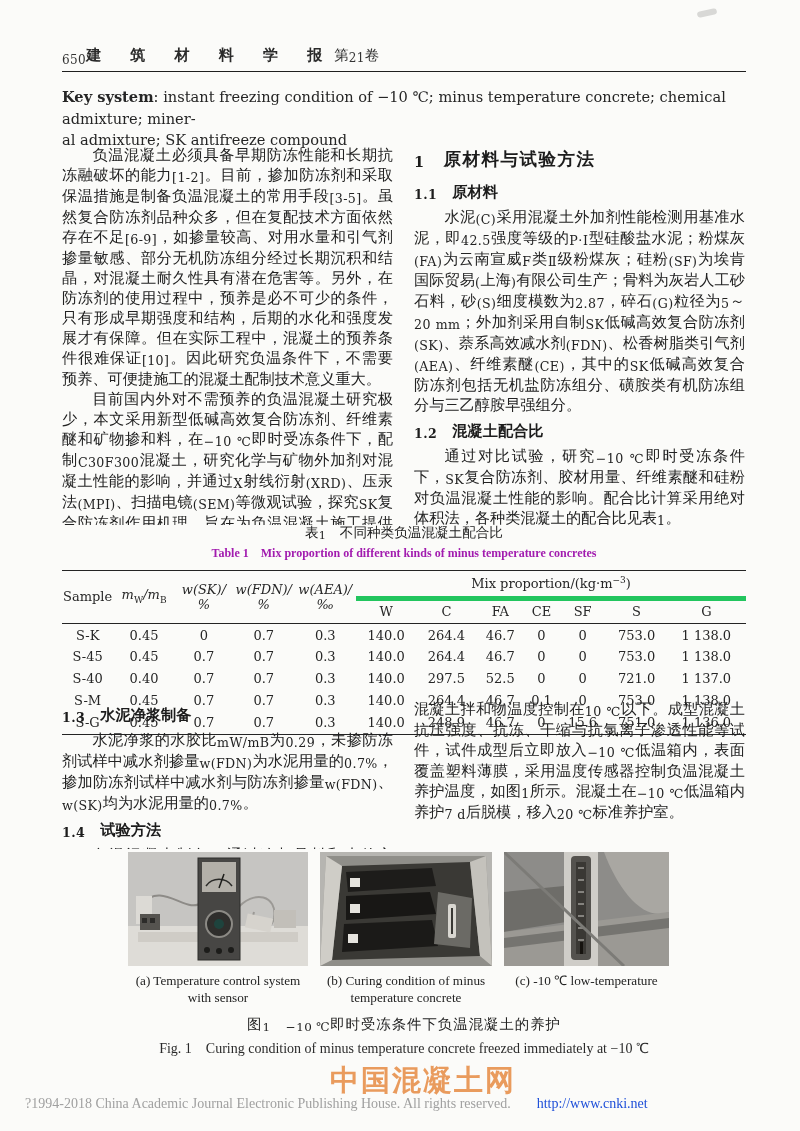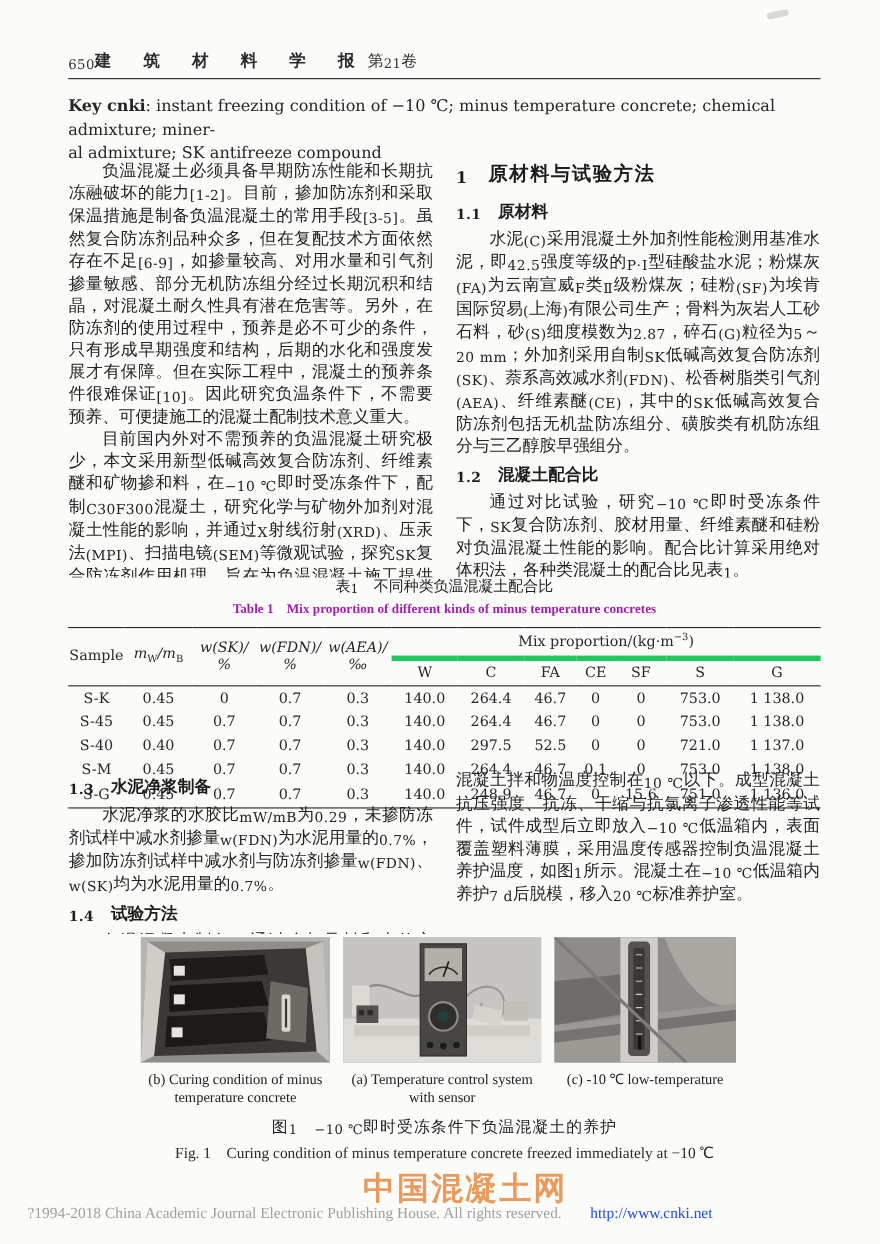--- a/index.html
+++ b/index.html
@@ -13,21 +13,21 @@
     display:flex; align-items:flex-end;
     font-size:14.5px; color:#333; }
   .journal { letter-spacing:12px; font-size:15px; font-weight:bold; color:#2a2a2a; }
   .hrule { position:absolute; top:71px; left:62px; width:684px;
     border-top:1.7px solid #1f1f1f; }
   
   .keywords { position:absolute; top:86px; left:62px; width:684px;
     font-size:14.6px; line-height:21.5px; color:#252525; }
   .kwlabel { font-weight:bold; }
   
-  .cols { position:absolute; left:62px; width:684px; display:flex; gap:21px;justify-content:center; }
+  .cols { position:absolute; left:62px; width:684px; display:flex; gap:21px; }
   .cols1 { top:145px; height:380px; overflow:hidden; }
   .cols2 { top:699px; height:150px; overflow:hidden; }
   .col { width:331px; font-size:15.2px; line-height:20px; text-align:justify; color:#222; }
   .p { margin:0; text-indent:2em; }
   .p.noindent { text-indent:0; }
   .h1 { font-size:17.5px; font-weight:bold; letter-spacing:1.5px; margin:4px 0 12px 0; color:#1c1c1c; }
   .h2 { font-size:15.2px; font-weight:bold; margin:6px 0 4px 0; color:#1c1c1c; }
   
   .lat { font-size:0.83em; position:relative; top:1.6px; letter-spacing:0.4px; }
   
@@ -73,21 +73,21 @@
   <div class="artifact"></div>
 
   <div class="pgheader">
     <span class="mix"><span class="lat">650</span></span>
     <span class="journal">建 筑 材 料 学 报</span>
     <span class="mix">第<span class="lat">21</span>卷</span>
   </div>
   <div class="hrule"></div>
 
   <div class="keywords">
-    <span class="kwlabel">Key cnki</span><span>: instant freezing condition of −10 ℃; minus temperature concrete; chemical admixture; miner-</span><br>
+    <span class="kwlabel">Key system</span><span>: instant freezing condition of −10 ℃; minus temperature concrete; chemical admixture; miner-</span><br>
     <span>al admixture; SK antifreeze compound</span>
   </div>
 
   <div class="cols cols1">
     <div class="col">
       <p class="p mix">负温混凝土必须具备早期防冻性能和长期抗冻融破坏的能力<span class="lat">[1-2]</span>。目前，掺加防冻剂和采取保温措施是制备负温混凝土的常用手段<span class="lat">[3-5]</span>。虽然复合防冻剂品种众多，但在复配技术方面依然存在不足<span class="lat">[6-9]</span>，如掺量较高、对用水量和引气剂掺量敏感、部分无机防冻组分经过长期沉积和结晶，对混凝土耐久性具有潜在危害等。另外，在防冻剂的使用过程中，预养是必不可少的条件，只有形成早期强度和结构，后期的水化和强度发展才有保障。但在实际工程中，混凝土的预养条件很难保证<span class="lat">[10]</span>。因此研究负温条件下，不需要预养、可便捷施工的混凝土配制技术意义重大。</p>
       <p class="p mix">目前国内外对不需预养的负温混凝土研究极少，本文采用新型低碱高效复合防冻剂、纤维素醚和矿物掺和料，在<span class="lat">−10 ℃</span>即时受冻条件下，配制<span class="lat">C30F300</span>混凝土，研究化学与矿物外加剂对混凝土性能的影响，并通过<span class="lat">X</span>射线衍射<span class="lat">(XRD)</span>、压汞法<span class="lat">(MPI)</span>、扫描电镜<span class="lat">(SEM)</span>等微观试验，探究<span class="lat">SK</span>复合防冻剂作用机理，旨在为负温混凝土施工提供理论基础与试验依据。</p>
     </div>
     <div class="col">
       <div class="h1 mix"><span class="lat">1</span>　原材料与试验方法</div>
@@ -203,42 +203,20 @@
       <div class="h2 mix"><span class="lat">1.4</span>　试验方法</div>
       <p class="p mix">负温混凝土制备：通过冷却骨料和水的方法，将</p>
     </div>
     <div class="col">
       <p class="p noindent mix">混凝土拌和物温度控制在<span class="lat">10 ℃</span>以下。成型混凝土抗压强度、抗冻、干缩与抗氯离子渗透性能等试件，试件成型后立即放入<span class="lat">−10 ℃</span>低温箱内，表面覆盖塑料薄膜，采用温度传感器控制负温混凝土养护温度，如图<span class="lat">1</span>所示。混凝土在<span class="lat">−10 ℃</span>低温箱内养护<span class="lat">7 d</span>后脱模，移入<span class="lat">20 ℃</span>标准养护室。</p>
     </div>
   </div>
 
   <div class="figure">
     <div class="photos">
-
-      <div class="figcol">
-        <svg class="photo" width="172" height="114" viewBox="0 0 172 114">
-          <rect width="172" height="114" fill="#b6b5b1"></rect>
-          <polygon points="6,4 166,4 172,114 0,114" fill="#8f8e89"></polygon>
-          <polygon points="22,14 150,10 160,104 12,108" fill="#3a3935"></polygon>
-          <polygon points="6,4 22,14 12,108 0,114" fill="#cfcdc7"></polygon>
-          <polygon points="166,4 150,10 160,104 172,114" fill="#c4c2bc"></polygon>
-          <polygon points="26,20 112,16 116,34 28,40" fill="#1d1c1a"></polygon>
-          <polygon points="26,44 110,40 116,62 26,68" fill="#181715"></polygon>
-          <polygon points="24,72 112,68 118,94 22,100" fill="#1b1a18"></polygon>
-          <rect x="30" y="26" width="10" height="9" fill="#e6e4de"></rect>
-          <rect x="30" y="52" width="10" height="9" fill="#e6e4de"></rect>
-          <rect x="28" y="82" width="10" height="9" fill="#e6e4de"></rect>
-          <polygon points="118,40 152,46 150,96 114,92" fill="#6b6a65"></polygon>
-          <rect x="128" y="52" width="8" height="34" rx="2" fill="#d8d6d0"></rect>
-          <line x1="132" y1="56" x2="132" y2="82" stroke="#3a3935" stroke-width="2"></line>
-        </svg>
-        <div class="figcap">
-          <span>(b) Curing condition of minus</span><br><span>temperature concrete</span>
-        </div>
-      </div>
 
       <div class="figcol">
         <svg class="photo" width="180" height="114" viewBox="0 0 180 114">
           <rect width="180" height="114" fill="#c6c5c2"></rect>
           <rect y="74" width="180" height="40" fill="#dedcd7"></rect>
           <rect x="10" y="80" width="160" height="10" fill="#cfccc6"></rect>
           <path d="M14,52 C34,28 60,64 74,50" stroke="#8d8b87" stroke-width="2" fill="none"></path>
           <path d="M108,58 C126,36 150,44 146,66 C142,84 120,78 126,60" stroke="#9b9995" stroke-width="2" fill="none"></path>
           <rect x="8" y="44" width="16" height="28" fill="#dcdad5"></rect>
           <rect x="12" y="62" width="20" height="16" fill="#55534f"></rect>
@@ -255,20 +233,42 @@
           <circle cx="103" cy="98" r="3" fill="#1c1c1a"></circle>
           <rect x="118" y="64" width="26" height="14" fill="#d6d3cd" transform="rotate(12 131 71)"></rect>
           <rect x="146" y="58" width="22" height="18" fill="#c2bfb9"></rect>
         </svg>
         <div class="figcap">
           <span>(a) Temperature control system</span><br><span>with sensor</span>
         </div>
       </div>
 
       <div class="figcol">
+        <svg class="photo" width="172" height="114" viewBox="0 0 172 114">
+          <rect width="172" height="114" fill="#b6b5b1"></rect>
+          <polygon points="6,4 166,4 172,114 0,114" fill="#8f8e89"></polygon>
+          <polygon points="22,14 150,10 160,104 12,108" fill="#3a3935"></polygon>
+          <polygon points="6,4 22,14 12,108 0,114" fill="#cfcdc7"></polygon>
+          <polygon points="166,4 150,10 160,104 172,114" fill="#c4c2bc"></polygon>
+          <polygon points="26,20 112,16 116,34 28,40" fill="#1d1c1a"></polygon>
+          <polygon points="26,44 110,40 116,62 26,68" fill="#181715"></polygon>
+          <polygon points="24,72 112,68 118,94 22,100" fill="#1b1a18"></polygon>
+          <rect x="30" y="26" width="10" height="9" fill="#e6e4de"></rect>
+          <rect x="30" y="52" width="10" height="9" fill="#e6e4de"></rect>
+          <rect x="28" y="82" width="10" height="9" fill="#e6e4de"></rect>
+          <polygon points="118,40 152,46 150,96 114,92" fill="#6b6a65"></polygon>
+          <rect x="128" y="52" width="8" height="34" rx="2" fill="#d8d6d0"></rect>
+          <line x1="132" y1="56" x2="132" y2="82" stroke="#3a3935" stroke-width="2"></line>
+        </svg>
+        <div class="figcap">
+          <span>(b) Curing condition of minus</span><br><span>temperature concrete</span>
+        </div>
+      </div>
+
+      <div class="figcol">
         <svg class="photo" width="165" height="114" viewBox="0 0 165 114">
           <rect width="165" height="114" fill="#8d8c89"></rect>
           <path d="M100,0 L165,0 L165,60 C140,70 115,40 100,0 Z" fill="#a9a7a2"></path>
           <path d="M0,40 L60,34 L62,70 L0,80 Z" fill="#6e6d69"></path>
           <path d="M0,80 L165,60 L165,114 L0,114 Z" fill="#9b9994"></path>
           <path d="M0,86 L165,66 L165,76 L0,96 Z" fill="#757470"></path>
           <rect x="60" y="0" width="34" height="114" fill="#cfcdc8"></rect>
           <rect x="67" y="4" width="20" height="104" rx="4" fill="#54524e"></rect>
           <rect x="72" y="10" width="10" height="92" fill="#3a3834"></rect>
           <line x1="74" y1="16" x2="80" y2="16" stroke="#cfcdc8" stroke-width="1"></line>

